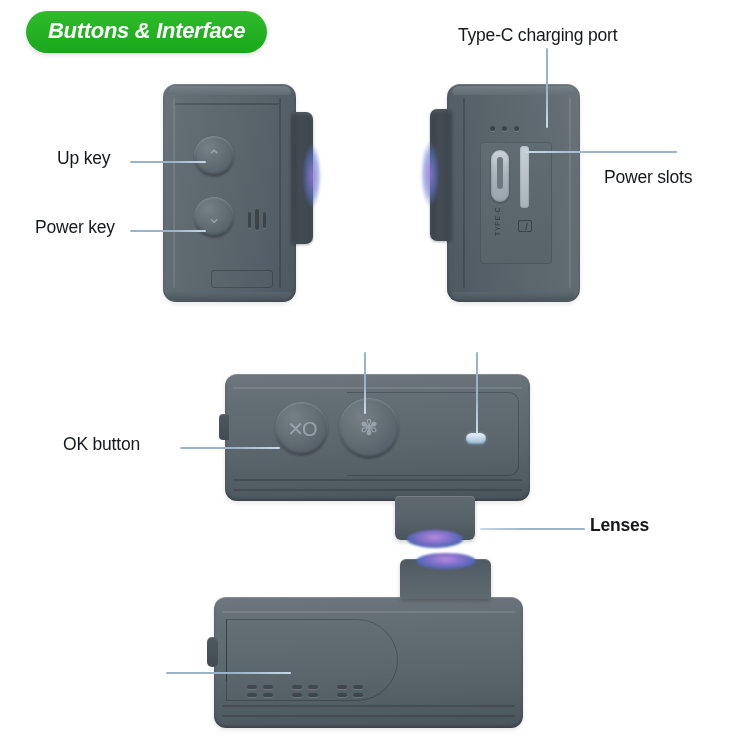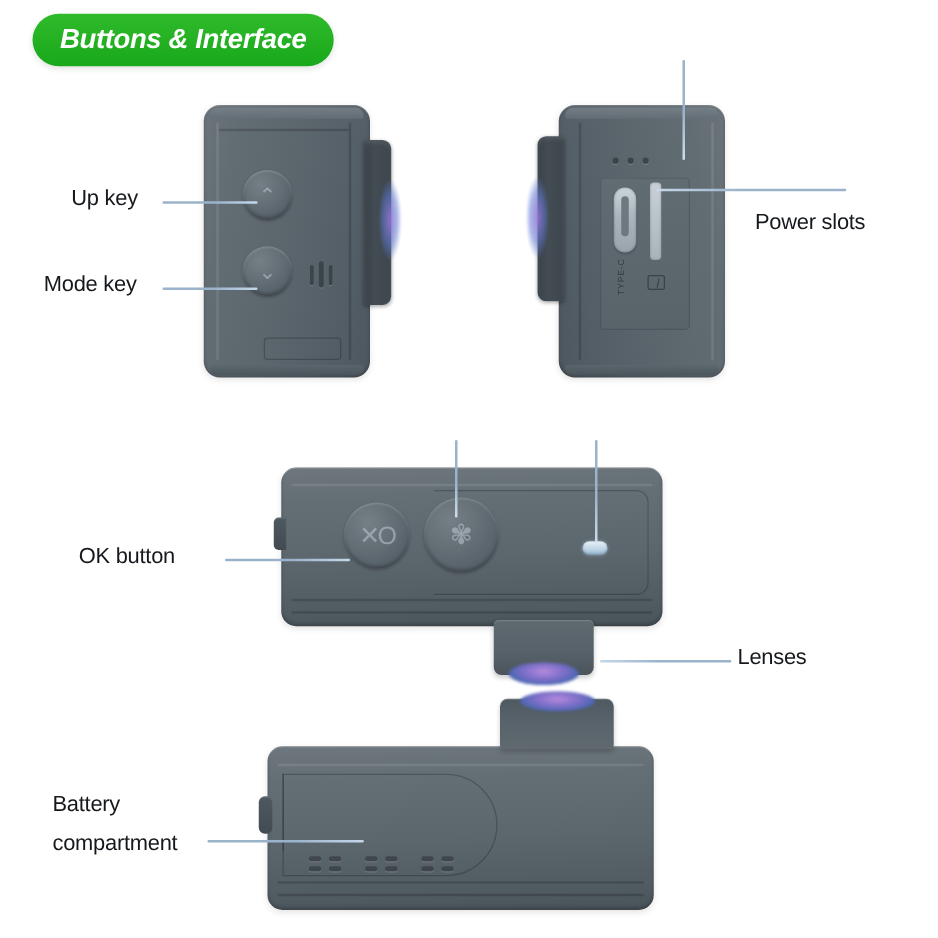--- a/index.html
+++ b/index.html
@@ -239,21 +239,21 @@
 
     <div class="door-outline" style="left:48px; top:186px; width:62px; height:18px; border-radius:3px;"></div>
 
     <div class="lens-side" style="left:128px; top:28px; width:22px; height:132px;"></div>
     <div class="lens-rim" style="left:140px; top:60px; width:18px; height:64px;"></div>
   </div>
 
   <div class="label" style="left:57px; top:145px;">Up key</div>
   <div class="lead h fade-r" style="left:130px; top:161px; width:76px;"></div>
 
-  <div class="label" style="left:35px; top:214px;">Mode key</div>
+  <div class="label" style="left:35px; top:214px;">Power key</div>
   <div class="lead h fade-r" style="left:130px; top:230px; width:76px;"></div>
 
   <div class="cam" style="left:447px; top:84px; width:133px; height:218px;">
     <div class="body-shell" style="background:linear-gradient(260deg,#6b747a 0%,#626c73 18%,#5b656c 52%,#545e66 80%,#4d575e 100%);"></div>
     <div class="shell-top-lip"></div>
     <div class="shell-bot-lip"></div>
     <div class="seam seam-dark" style="left:16px; top:14px; width:1.5px; height:190px;"></div>
     <div class="seam" style="left:122px; top:14px; width:1.5px; height:190px;"></div>
 
     <div class="usb-plate" style="left:33px; top:58px; width:72px; height:122px;"></div>
@@ -273,20 +273,21 @@
     <div class="card-slot" style="left:73px; top:62px; width:9px; height:62px;"></div>
     <div class="card-icon" style="left:71px; top:136px; width:14px; height:12px;">
       <div style="position:absolute; left:2px; top:2px; width:6px; height:7px;
                   border-right:1px solid rgba(25,30,35,.5); transform:skewX(-12deg);"></div>
     </div>
 
     <div class="lens-side" style="left:-17px; top:25px; width:22px; height:132px; border-radius:7px 3px 3px 7px;"></div>
     <div class="lens-rim" style="left:-26px; top:58px; width:18px; height:64px;"></div>
   </div>
 
+  <div class="label" style="left:458px; top:22px;">Type-C charging port</div>
   <div class="lead v fade-d" style="left:546px; top:48px; height:80px;"></div>
 
   <div class="label" style="left:604px; top:164px;">Power slots</div>
   <div class="lead h fade-l" style="left:525px; top:151px; width:152px;"></div>
 
   <div class="cam" style="left:225px; top:374px; width:305px; height:127px;">
     <div class="body-shell" style="border-radius:12px;
                 background:linear-gradient(178deg,#6e777d 0%,#646e75 20%,#5c666d 55%,#515b62 85%,#49535a 100%);"></div>
 
     <div class="seam" style="left:8px; top:13px; width:289px; height:1.6px;"></div>
@@ -312,21 +313,21 @@
     <div class="lens-glass" style="left:182px; top:156px; width:56px; height:18px;"></div>
   </div>
 
   <div class="lead v fade-d" style="left:364px; top:352px; height:62px;"></div>
 
   <div class="lead v fade-d" style="left:476px; top:352px; height:82px;"></div>
 
   <div class="label" style="left:63px; top:431px;text-align:right;">OK button</div>
   <div class="lead h fade-r" style="left:180px; top:447px; width:100px;"></div>
 
-  <div class="label" style="left:590px; top:512px;">Lenses</div>
+  <div class="label" style="left:590px; top:512px;font-weight:bold;">Lenses</div>
   <div class="lead h fade-l" style="left:480px; top:528px; width:105px;"></div>
 
   <div class="cam" style="left:214px; top:597px; width:309px; height:131px;">
     <div class="body-shell" style="border-radius:12px;
                 background:linear-gradient(178deg,#6e777d 0%,#646e75 20%,#5c666d 55%,#515b62 85%,#49535a 100%);"></div>
     <div class="seam" style="left:8px; top:14px; width:293px; height:1.6px;"></div>
     <div class="seam seam-dark" style="left:8px; top:108px; width:293px; height:1.6px;"></div>
     <div class="seam seam-dark" style="left:8px; top:118px; width:293px; height:1.6px;"></div>
 
     <div class="door-outline" style="left:12px; top:22px; width:172px; height:82px;
@@ -352,19 +353,15 @@
       <span class="grille-dash"></span>
     </div>
 
     <div class="nub" style="left:-7px; top:40px; width:11px; height:30px; border-radius:5px;"></div>
 
     <div class="lens-mod" style="left:186px; top:-38px; width:91px; height:40px; border-radius:6px 6px 3px 3px;
                 background:linear-gradient(0deg,#5f696f 0%,#58626a 55%,#4f5960 100%);"></div>
     <div class="lens-glass" style="left:202px; top:-44px; width:60px; height:16px;"></div>
   </div>
 
-  <div class="label two-line" style="left:42px; top:628px; width:160px;">
-    <div>Battery</div>
-    <div>compartment</div>
-  </div>
   <div class="lead h fade-r" style="left:166px; top:672px; width:125px;"></div>
 
 </div>
 
 </body></html>

